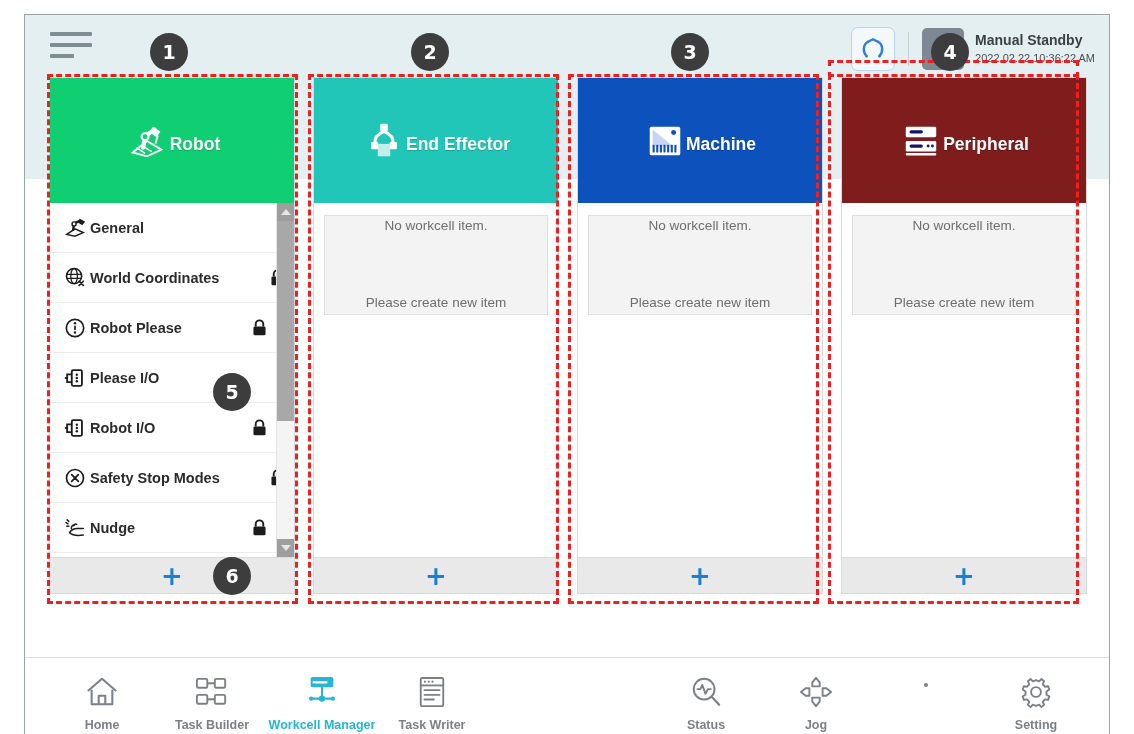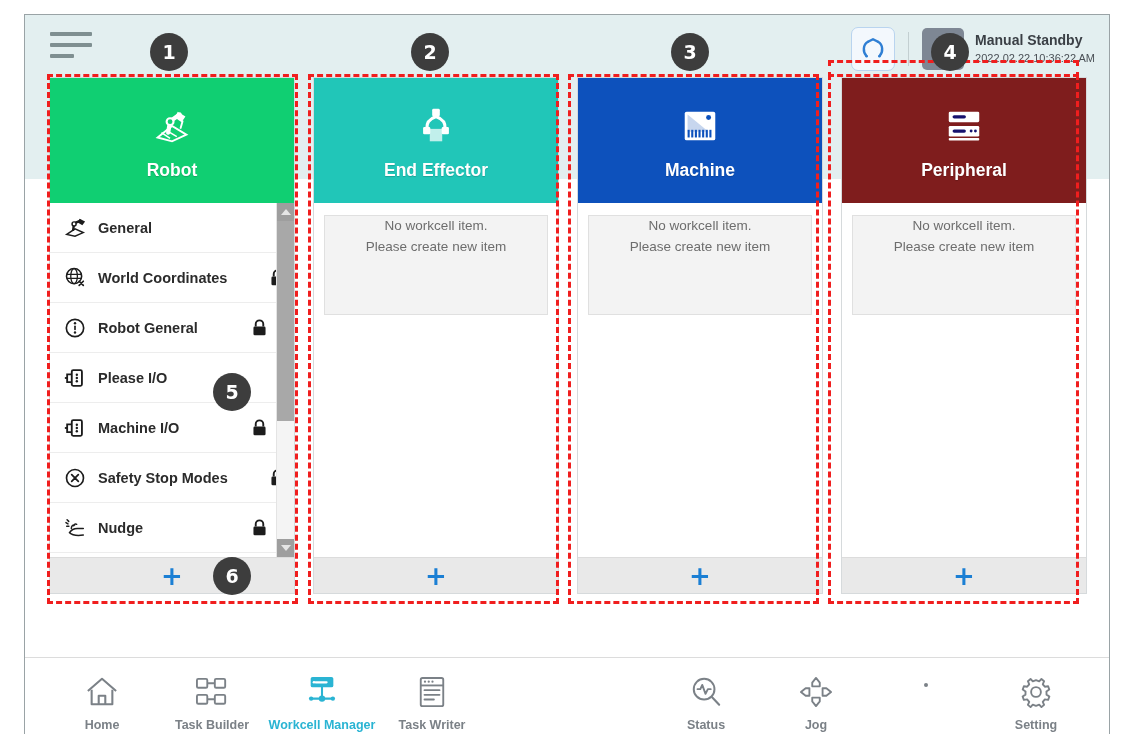--- a/index.html
+++ b/index.html
@@ -76,38 +76,38 @@
     display: flex; gap: 18px;
   }
   .card {
     flex: 1 1 0;
     display: flex; flex-direction: column;
     background: #ffffff;
     border: 1px solid #d6dadc;
   }
   .card-head {
     height: 125px;
-    display: flex; flex-direction: column;
+    display: flex; flex-direction: row;
     align-items: center; justify-content: center;
     color: #ffffff;
   }
   .card-head .glyph { height: 52px; display: flex; align-items: center; }
   .card-title {
     font-size: 17.5px; font-weight: bold; margin-top: 8px;
     text-shadow: 0 1px 1px rgba(0,0,0,.18);
   }
 
   .card-body { flex: 1 1 auto; position: relative; overflow: hidden; }
   .empty-box {
     margin: 12px 10px 0 10px;
     height: 100px;
     background: #f3f3f3;
     border: 1px solid #e0e0e0;
     display: flex; flex-direction: column;
-    align-items: center; justify-content: flex-start;
+    align-items: center; justify-content: space-between;
     color: #6d6d6d; font-size: 13.5px; line-height: 1.55;
   }
 
   .card-foot {
     height: 36px; background: #e9e9e9;
     border-top: 1px solid #dcdcdc;
     display: flex; align-items: center; justify-content: center;
   }
   .plus {
     color: #1b7fd4; font-size: 26px; font-weight: bold; line-height: 1;
@@ -122,21 +122,20 @@
     display: flex; align-items: center;
     padding: 0 8px 0 10px;
     border-bottom: 1px solid #ededed;
   }
   .li-icon {
     width: 30px; height: 30px; flex: none;
     display: flex; align-items: center; justify-content: center;
     color: #1c1c1c;
   }
   .li-label {
-    margin-left: 8px;
     font-size: 14.5px; font-weight: bold; color: #2b2b2b; white-space: nowrap;
   }
   .li-lock { margin-left: auto; display: flex; align-items: center; }
   .li-lock.pad { margin-right: 18px; }
 
   
   #sb {
     position: absolute; top: 0; right: 0; bottom: 0; width: 18px;
     background: #f4f4f4; border-left: 1px solid #e4e4e4;
   }
@@ -293,21 +292,21 @@
 
           <div class="li">
             <span class="li-icon">
               <svg width="24" height="24" viewBox="0 0 26 26" aria-hidden="true">
                 <circle cx="13" cy="13" r="9.4" fill="none" stroke="#1c1c1c" stroke-width="1.8"></circle>
                 <circle cx="13" cy="7.8" r="1.3" fill="#1c1c1c"></circle>
                 <path d="M13 11.2 V14.6" stroke="#1c1c1c" stroke-width="1.8" stroke-linecap="round"></path>
                 <circle cx="13" cy="17.8" r="1.3" fill="#1c1c1c"></circle>
               </svg>
             </span>
-            <span class="li-label">Robot General</span>
+            <span class="li-label">Robot Please</span>
             <span class="li-lock pad">
               <svg width="17" height="19" viewBox="0 0 18 20" aria-hidden="true">
                 <path d="M5 9 V6.4 a4 4 0 0 1 8 0 V9" fill="none" stroke="#1c1c1c" stroke-width="2"></path>
                 <rect x="2.6" y="9" width="12.8" height="9.2" rx="1.4" fill="#1c1c1c"></rect>
               </svg>
             </span>
           </div>
 
           <div class="li">
             <span class="li-icon">
@@ -327,21 +326,21 @@
             <span class="li-icon">
               <svg width="24" height="24" viewBox="0 0 26 26" aria-hidden="true">
                 <rect x="9.5" y="4.5" width="11" height="17" rx="1.6" fill="none" stroke="#1c1c1c" stroke-width="2"></rect>
                 <circle cx="15" cy="9.5" r="1.3" fill="#1c1c1c"></circle>
                 <circle cx="15" cy="13" r="1.3" fill="#1c1c1c"></circle>
                 <circle cx="15" cy="16.5" r="1.3" fill="#1c1c1c"></circle>
                 <path d="M9.5 9 H4.5 V17.5 H9.5" fill="none" stroke="#1c1c1c" stroke-width="2"></path>
                 <path d="M4.5 13 H2" stroke="#1c1c1c" stroke-width="2"></path>
               </svg>
             </span>
-            <span class="li-label">Machine I/O</span>
+            <span class="li-label">Robot I/O</span>
             <span class="li-lock pad">
               <svg width="17" height="19" viewBox="0 0 18 20" aria-hidden="true">
                 <path d="M5 9 V6.4 a4 4 0 0 1 8 0 V9" fill="none" stroke="#1c1c1c" stroke-width="2"></path>
                 <rect x="2.6" y="9" width="12.8" height="9.2" rx="1.4" fill="#1c1c1c"></rect>
               </svg>
             </span>
           </div>
 
           <div class="li">
             <span class="li-icon">

